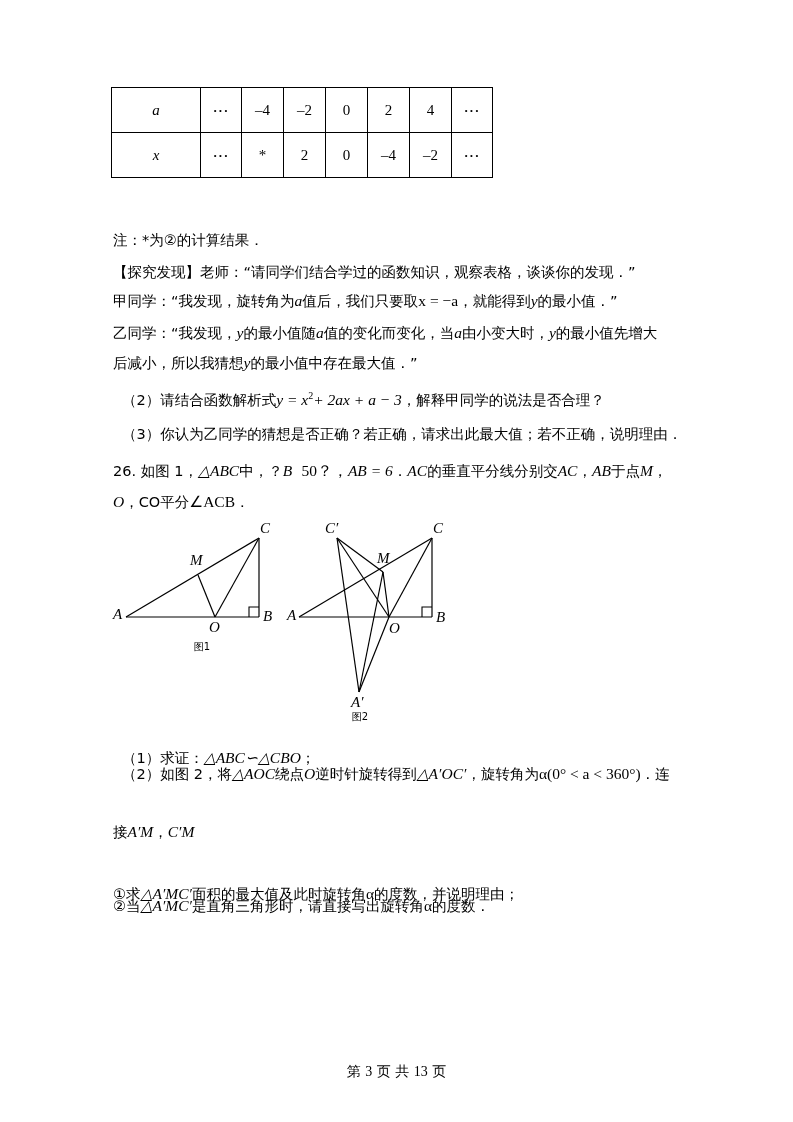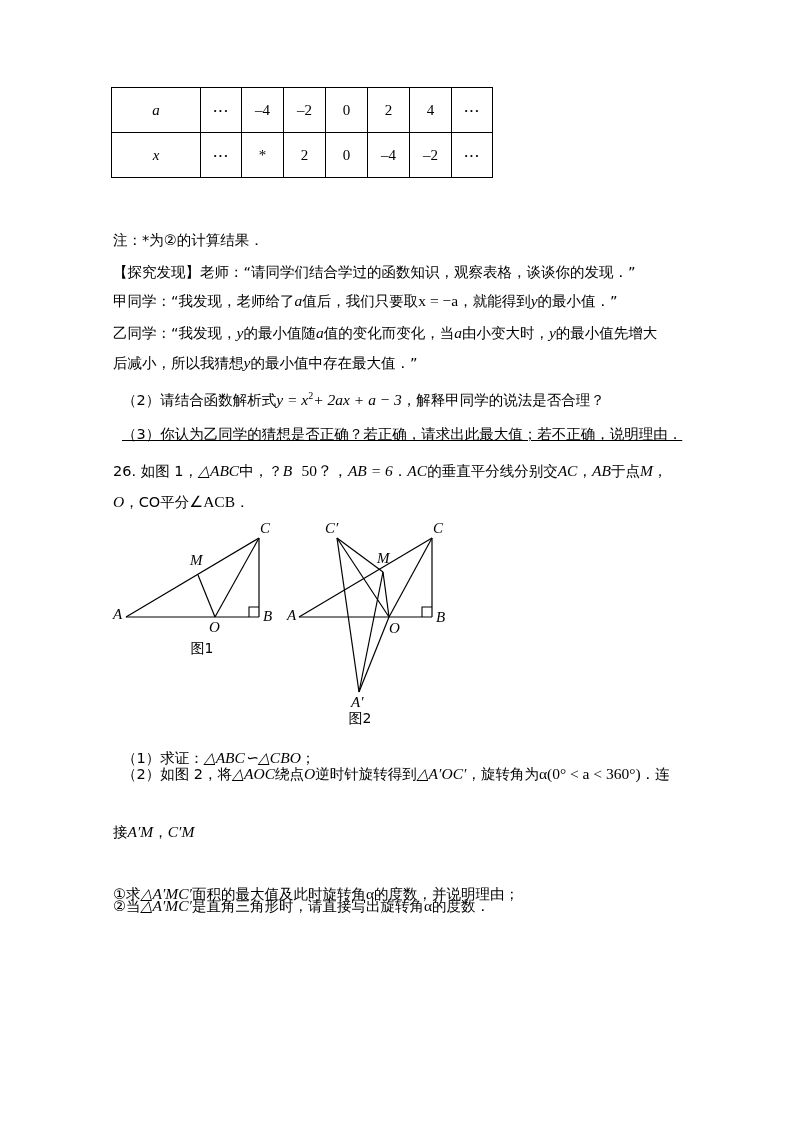--- a/index.html
+++ b/index.html
@@ -73,21 +73,21 @@
   }
   .sup { font-size: 10px; vertical-align: super; }
 
   
   .figure {
     position: absolute;
   }
   .fig-cap {
     position: absolute;
     font-family: "DejaVu Sans", "Liberation Sans", sans-serif;
-    font-size: 14px;
+    font-size: 10px;
     text-align: center;
   }
 
   
   .footer {
     position: absolute;
     left: 0;
     top: 1063px;
     width: 793px;
     text-align: center;
@@ -128,29 +128,29 @@
           <td class="c-dots"><span class="dots">···</span></td>
         </tr>
       </tbody>
     </table>
   </div>
 
   <div class="para" style="left:113px; top:231px;">注：*为②的计算结果．</div>
 
   <div class="para" style="left:113px; top:263px;">【探究发现】老师：“请同学们结合学过的函数知识，观察表格，谈谈你的发现．”</div>
 
-  <div class="para" style="left:113px; top:291px;"><span>甲同学：“我发现，老师给了</span><span class="m">a</span><span>值后，我们只要取</span><span class="mr">x = −a</span><span>，就能得到</span><span class="m">y</span><span>的最小值．”</span></div>
+  <div class="para" style="left:113px; top:291px;"><span>甲同学：“我发现，旋转角为</span><span class="m">a</span><span>值后，我们只要取</span><span class="mr">x = −a</span><span>，就能得到</span><span class="m">y</span><span>的最小值．”</span></div>
 
   <div class="para" style="left:113px; top:353px;"><span>后减小，所以我猜想</span><span class="m">y</span><span>的最小值中存在最大值．”</span></div>
 
   <div class="para" style="left:113px; top:323px;"><span>乙同学：“我发现，</span><span class="m">y</span><span>的最小值随</span><span class="m">a</span><span>值的变化而变化，当</span><span class="m">a</span><span>由小变大时，</span><span class="m">y</span><span>的最小值先增大</span></div>
 
   <div class="para" style="left:122px; top:389px;"><span>（2）请结合函数解析式</span><span class="mr"><span class="m">y = x</span><span class="sup">2</span><span class="m">+ 2ax + a − 3</span></span><span>，解释甲同学的说法是否合理？</span></div>
 
-  <div class="para" style="left:122px; top:425px;text-decoration:underline;">（3）你认为乙同学的猜想是否正确？若正确，请求出此最大值；若不正确，说明理由．</div>
+  <div class="para" style="left:122px; top:425px;">（3）你认为乙同学的猜想是否正确？若正确，请求出此最大值；若不正确，说明理由．</div>
 
   <div class="para" style="left:113px; top:461px;"><span>26. 如图 1，</span><span class="m">△ABC</span><span>中，？</span><span class="m">B</span>&nbsp;&nbsp;<span class="mr">50？，</span><span class="m">AB = 6</span><span>．</span><span class="m">AC</span><span>的垂直平分线分别交</span><span class="m">AC</span><span>，</span><span class="m">AB</span><span>于点</span><span class="m">M</span><span>，</span></div>
 
   <div class="para" style="left:113px; top:492px;"><span class="m">O</span><span>，CO平分</span><span class="mr">∠ACB</span><span>．</span></div>
 
   <div class="figure" style="left:110px; top:520px; width:175px; height:150px;">
     <svg width="175" height="130" viewBox="0 0 175 130">
 
       <line x1="16" y1="97" x2="149" y2="97" stroke="#000" stroke-width="1.2"></line>
       <line x1="149" y1="97" x2="149" y2="18" stroke="#000" stroke-width="1.2"></line>
@@ -200,14 +200,21 @@
   <div class="para" style="left:122px; top:748px;"><span>（1）求证：</span><span class="m">△ABC∽△CBO</span><span>；</span></div>
 
   <div class="para" style="left:122px; top:764px;text-align:right;"><span>（2）如图 2，将</span><span class="m">△AOC</span><span>绕点</span><span class="m">O</span><span>逆时针旋转得到</span><span class="m">△A′OC′</span><span>，旋转角为</span><span class="mr">α(0° &lt; a &lt; 360°)</span><span>．连</span></div>
 
   <div class="para" style="left:113px; top:822px;"><span>接</span><span class="m">A′M</span><span>，</span><span class="m">C′M</span></div>
 
   <div class="para" style="left:113px; top:864px;margin-top:20px;"><span>①求</span><span class="m">△A′MC′</span><span>面积的最大值及此时旋转角</span><span class="mr">α</span><span>的度数，并说明理由；</span></div>
 
   <div class="para" style="left:113px; top:896px;"><span>②当</span><span class="m">△A′MC′</span><span>是直角三角形时，请直接写出旋转角</span><span class="mr">α</span><span>的度数．</span></div>
 
+  <div class="footer">
+    <span>第</span>
+    <span class="num">3</span>
+    <span>页 共</span>
+    <span class="num">13</span>
+    <span>页</span>
+  </div>
 
 </div>
 
 </body></html>

